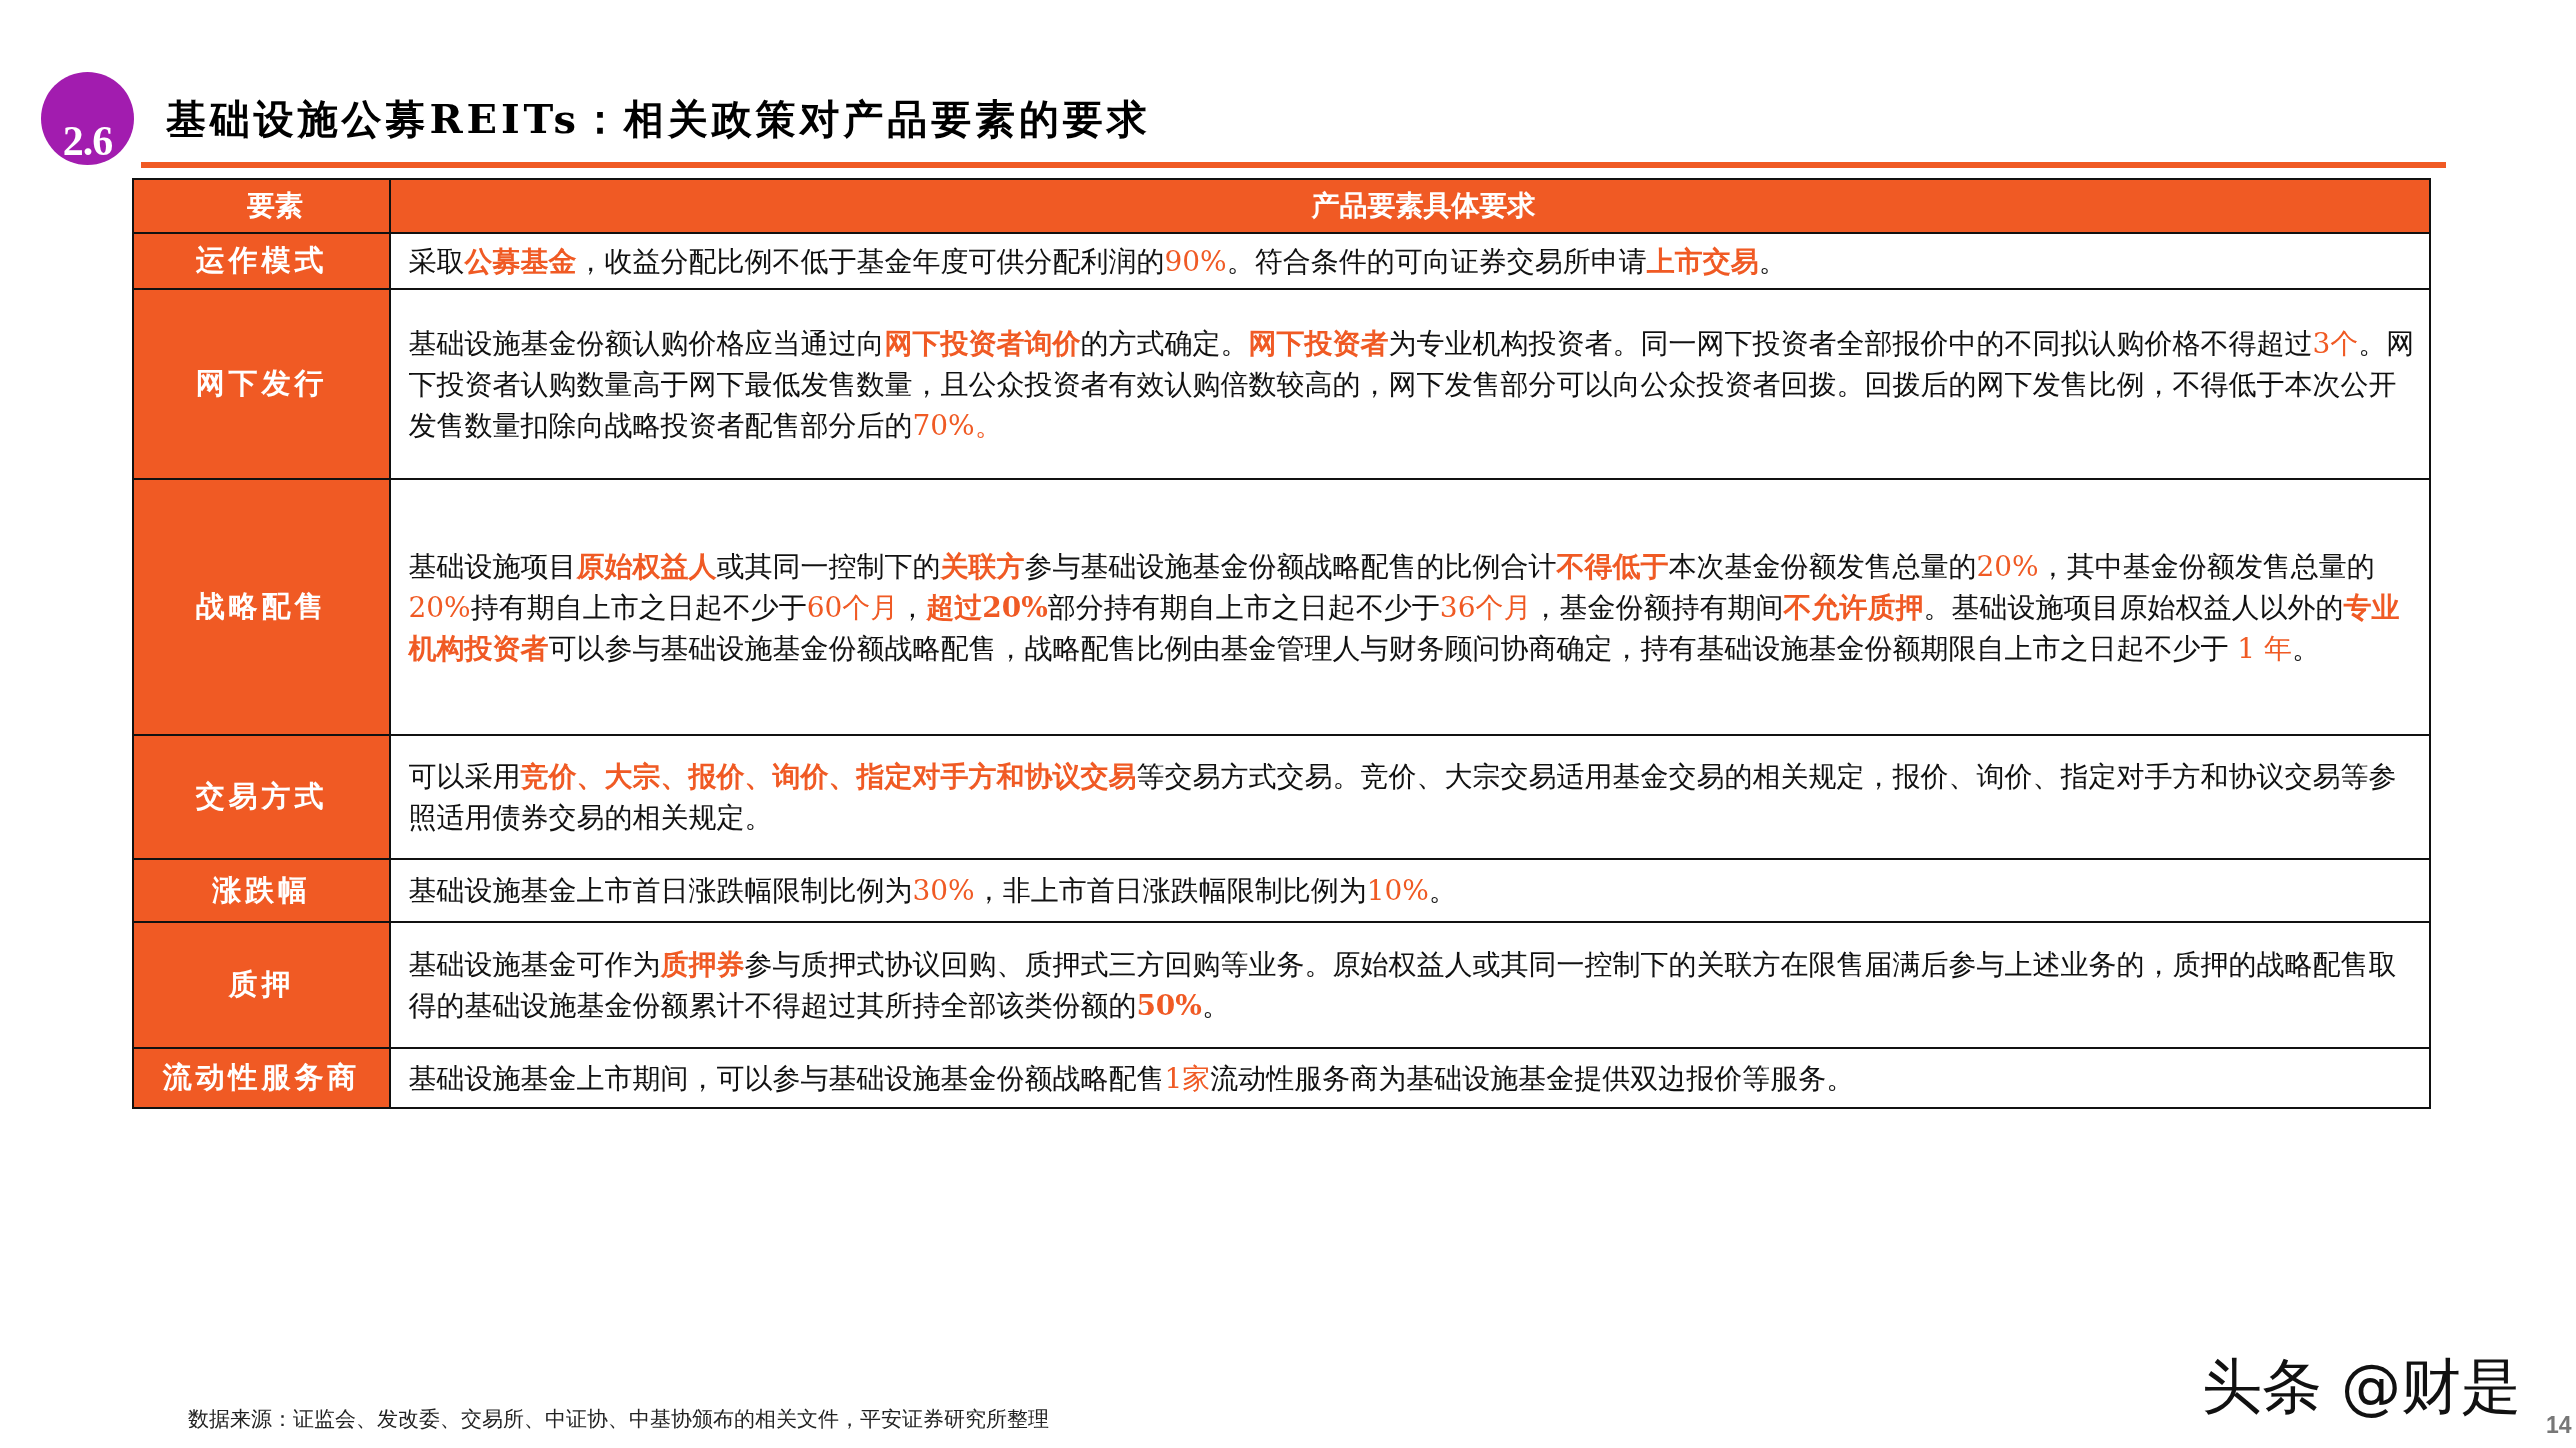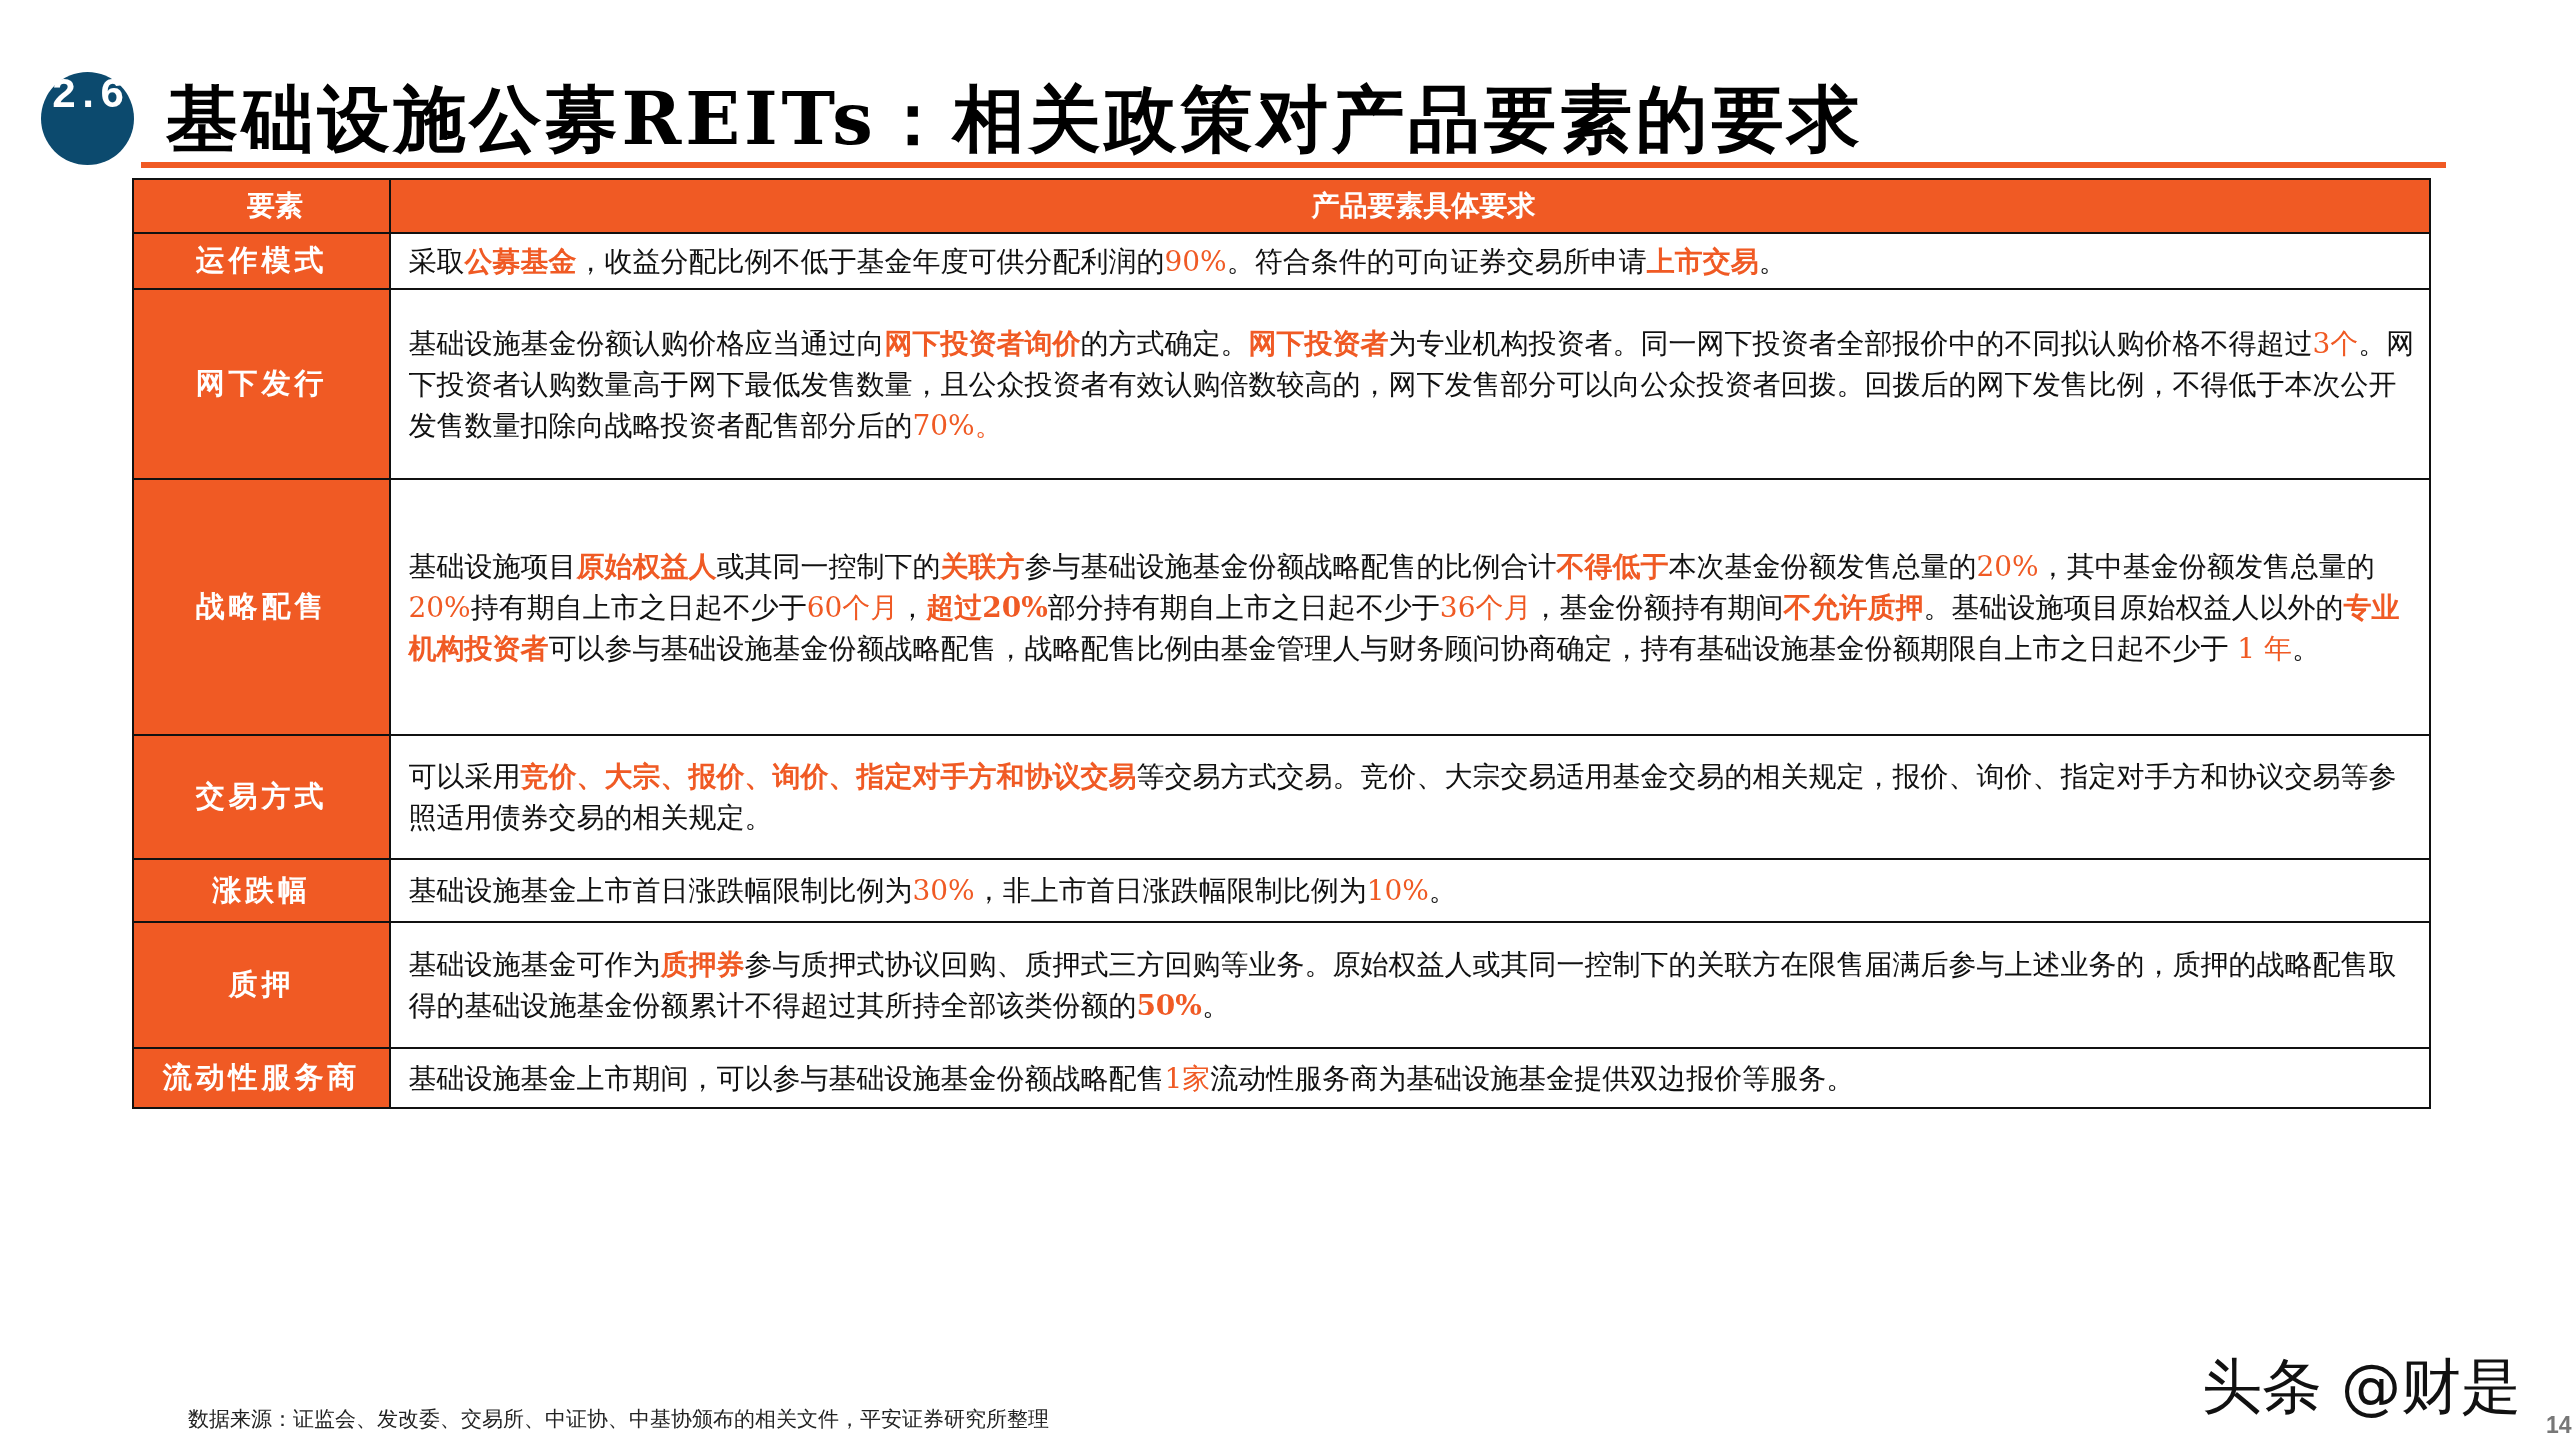--- a/index.html
+++ b/index.html
@@ -1,26 +1,26 @@
 <!DOCTYPE html>
 <html><head>
 <meta charset="utf-8">
 <style>
   * { box-sizing: border-box; margin: 0; padding: 0; }
   html, body { width: 2576px; height: 1449px; background: #ffffff; overflow: hidden; }
   body { position: relative; font-family: "DejaVu Serif", "Liberation Serif", serif; color: #111; }
   .badge {
     position: absolute; left: 41px; top: 72px; width: 93px; height: 93px;
-    border-radius: 50%; background: #0c4a6e; color: #fff;
-    font-family: Liberation Mono, monospace; font-weight: bold; font-size: 42px;
-    display: flex; align-items: flex-start; justify-content: center; letter-spacing: -1px;
+    border-radius: 50%; background: #a21caf; color: #fff;
+    font-family: Liberation Serif, serif; font-weight: bold; font-size: 42px;
+    display: flex; align-items: flex-end; justify-content: center; letter-spacing: -1px;
   }
   .title {
     position: absolute; left: 166px; top: 75px; height: 87px;
-    font-size: 72px; font-weight: bold; line-height: 87px; color: #000;
+    font-size: 40px; font-weight: bold; line-height: 87px; color: #000;
     font-family: "DejaVu Serif", serif; letter-spacing: 3.9px;
   }
   .title-rule {
     position: absolute; left: 141px; top: 162px; width: 2305px; height: 5.8px; background: #f05a24;
   }
   table.main {
     position: absolute; left: 132px; top: 178px; width: 2299px;
     border-collapse: collapse; table-layout: fixed;
   }
   table.main td, table.main th {

